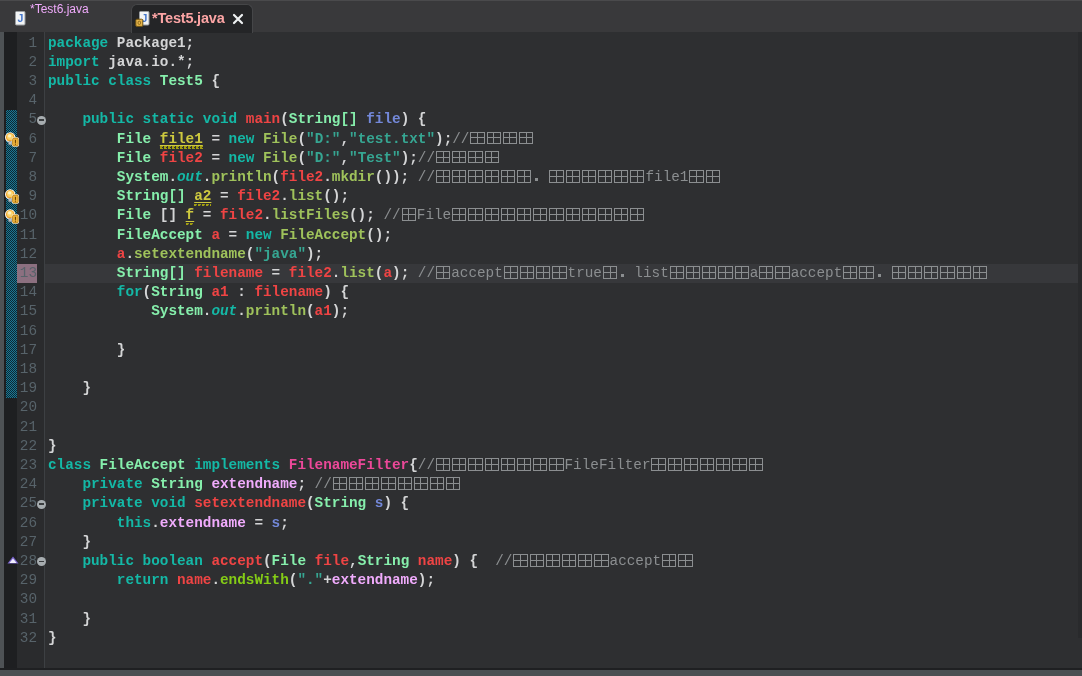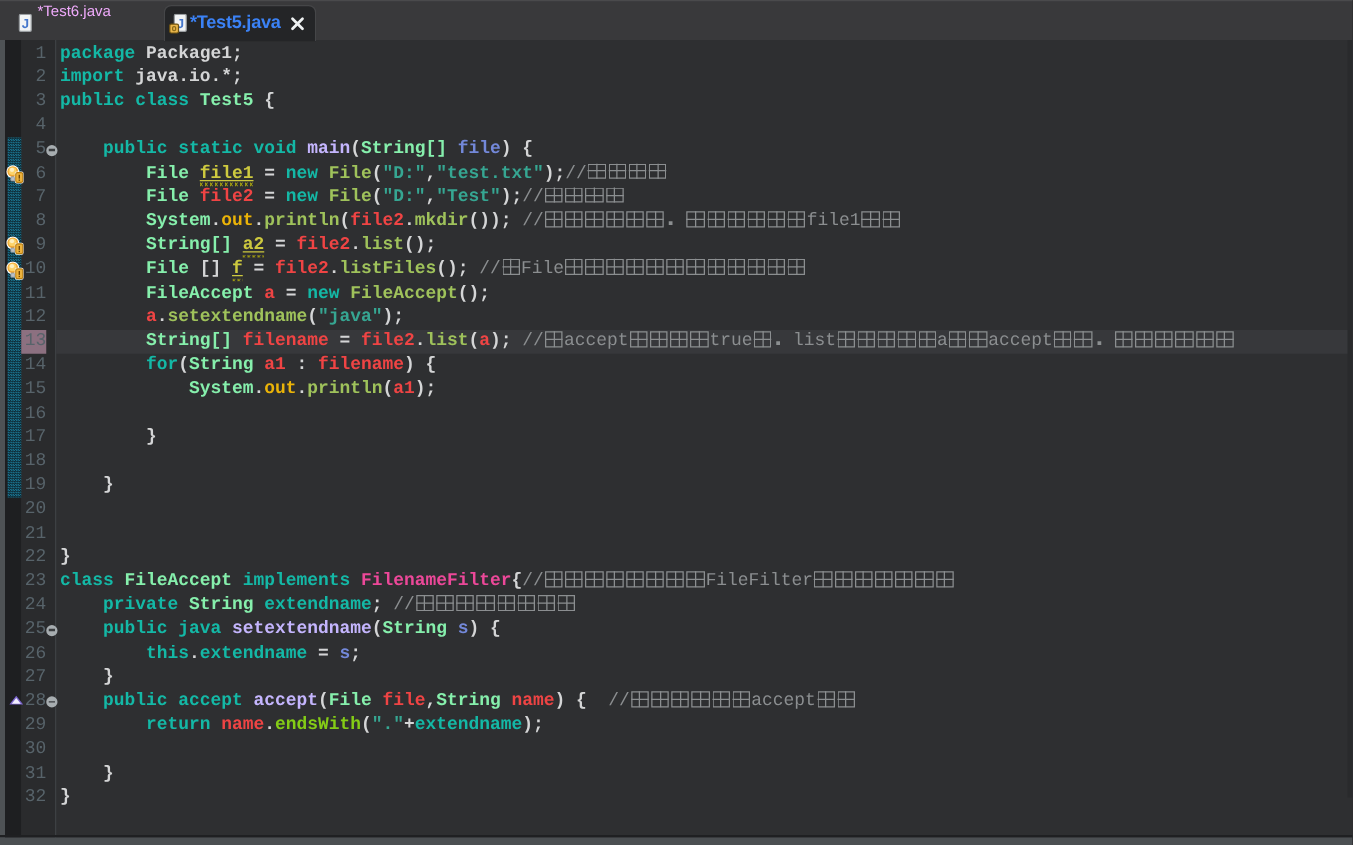--- a/index.html
+++ b/index.html
@@ -1,45 +1,45 @@
 <!DOCTYPE html>
 <html><head><meta charset="utf-8"><style>
 *{margin:0;padding:0;box-sizing:border-box}
 html,body{width:1082px;height:676px;overflow:hidden;background:#2e2f31}
 #app{position:relative;width:1082px;height:676px;font-family:"Liberation Sans",sans-serif}
 
 #tabbar{position:absolute;left:0;top:0;width:1082px;height:32px;background:#39393b;border-top:1px solid #4a4a4c}
 #tab1{position:absolute;left:2px;top:1px;width:116px;height:31px}
 #tab1 .lbl{position:absolute;left:28px;top:0;font-size:12px;color:#f0abfc}
 #tab2{position:absolute;left:131px;top:3px;width:122px;height:29px;background:#242527;border:1px solid #454648;border-bottom:none;border-radius:6px 6px 0 0}
-#tab2 .lbl{position:absolute;left:20px;top:5px;font-size:14.5px;font-weight:bold;color:#3b82f6;letter-spacing:-.2px}
+#tab2 .lbl{position:absolute;left:20px;top:5px;font-size:14.5px;font-weight:bold;color:#fca5a5;letter-spacing:-.2px}
 #xbtn{position:absolute;left:100px;top:8px}
 
 #editor{position:absolute;left:0;top:32px;width:1082px;height:644px;background:#2e2f31}
 #graybar{position:absolute;left:0;top:0;width:4px;height:644px;background:#4e5255}
 #annocol{position:absolute;left:4px;top:0;width:13px;height:644px;background:#1e1f21}
 #numcol{position:absolute;left:17px;top:0;width:27px;height:644px;background:#2a2b2d}
 #sep{position:absolute;left:44px;top:0;width:1px;height:644px;background:#3d4043}
 #teal{position:absolute;left:5.5px;top:78.4px;width:11.5px;height:288.0px;
 background:conic-gradient(#1b7895 25%,#0d2832 0 50%,#1b7895 0 75%,#0d2832 0);background-size:2px 2px}
 #curline{position:absolute;left:45px;top:232.0px;width:1037px;height:19.2px;background:#37383b}
 #pinkbox{position:absolute;left:17px;top:232.0px;width:20px;height:19.2px;background:#8c7080}
 #redge{position:absolute;right:0;top:0;width:4px;height:606px;background:#292a2c}
 #bb1{position:absolute;left:0;top:636px;width:1082px;height:2px;background:#1f2022}
 #bb2{position:absolute;left:0;top:638px;width:1082px;height:6px;background:#4b4f52}
 
 pre{font-family:"Liberation Mono",monospace;font-size:14.33px;line-height:19.2px}
 #nums{position:absolute;left:0;top:1.6px;width:37px;text-align:right;color:#57636a}
 #code{position:absolute;left:48px;top:1.6px;color:#d4d5d6;font-weight:bold}
 i{font-style:normal}
 .kw{color:#14b8a6} .ty{color:#86efac} .tyb{color:#ec4899}
-.md{color:#c4b5fd} .mc{color:#9fc25b} .ew{color:#84cc16}
+.md{color:#ef4444} .mc{color:#9fc25b} .ew{color:#84cc16}
 .st{color:#36a692} .va{color:#ef4444} .pa{color:#7388d9}
-.fi{color:#14b8a6} .co{color:#8b8e90;font-weight:400}
-.ou{color:#eab308;}
+.fi{color:#f0abfc} .co{color:#8b8e90;font-weight:400}
+.ou{color:#14b8a6;font-style:italic}
 .vau{color:#cdc93f;text-decoration:underline;text-decoration-thickness:1px;text-underline-offset:2px;position:relative}
 .vau::after{content:"";position:absolute;left:0;right:0;bottom:-1.9px;height:2.6px;
 background:linear-gradient(135deg,transparent 1.1px,#a29e10 0 2.1px,transparent 0),
 linear-gradient(45deg,transparent 1.1px,#a29e10 0 2.1px,transparent 0);
 background-size:4px 2.6px;background-repeat:repeat-x}
 .h{display:inline-block;width:14.2px;height:12.5px;margin:0 1px;vertical-align:-1.5px;
 box-shadow:inset 0 0 0 1px #8b8e90;
 background:linear-gradient(#8b8e90,#8b8e90) center/100% 1px no-repeat,linear-gradient(#8b8e90,#8b8e90) center/1px 100% no-repeat}
 .hc{display:inline-block;width:16.2px;height:3px;vertical-align:0;position:relative}
 .hc::after{content:"";position:absolute;left:3px;bottom:0;width:3px;height:3px;background:#8b8e90}
@@ -107,24 +107,24 @@
             <i class="ty">System</i>.<i class="ou">out</i>.<i class="mc">println</i>(<i class="va">a1</i>);
 
         }
 
     }
 
 
 }
 <i class="kw">class</i> <i class="ty">FileAccept</i> <i class="kw">implements</i> <i class="tyb">FilenameFilter</i>{<i class="co">//<b class="h"></b><b class="h"></b><b class="h"></b><b class="h"></b><b class="h"></b><b class="h"></b><b class="h"></b><b class="h"></b>FileFilter<b class="h"></b><b class="h"></b><b class="h"></b><b class="h"></b><b class="h"></b><b class="h"></b><b class="h"></b></i>
     <i class="kw">private</i> <i class="ty">String</i> <i class="fi">extendname</i>; <i class="co">//<b class="h"></b><b class="h"></b><b class="h"></b><b class="h"></b><b class="h"></b><b class="h"></b><b class="h"></b><b class="h"></b></i>
-    <i class="kw">public java</i> <i class="md">setextendname</i>(<i class="ty">String</i> <i class="pa">s</i>) {
+    <i class="kw">private void</i> <i class="md">setextendname</i>(<i class="ty">String</i> <i class="pa">s</i>) {
         <i class="kw">this</i>.<i class="fi">extendname</i> = <i class="pa">s</i>;
     }
-    <i class="kw">public accept</i> <i class="md">accept</i>(<i class="ty">File</i> <i class="va">file</i>,<i class="ty">String</i> <i class="va">name</i>) {  <i class="co">//<b class="h"></b><b class="h"></b><b class="h"></b><b class="h"></b><b class="h"></b><b class="h"></b>accept<b class="h"></b><b class="h"></b></i>
+    <i class="kw">public boolean</i> <i class="md">accept</i>(<i class="ty">File</i> <i class="va">file</i>,<i class="ty">String</i> <i class="va">name</i>) {  <i class="co">//<b class="h"></b><b class="h"></b><b class="h"></b><b class="h"></b><b class="h"></b><b class="h"></b>accept<b class="h"></b><b class="h"></b></i>
         <i class="kw">return</i> <i class="va">name</i>.<i class="ew">endsWith</i>(<i class="st">"."</i>+<i class="fi">extendname</i>);
 
     }
 }</pre>
 <svg class="bulb" style="top:99.7px" width="14" height="16" viewBox="0 0 14 16">
 <circle cx="5.2" cy="5.4" r="5.2" fill="#ffffff"></circle>
 <circle cx="5.2" cy="5.2" r="4.3" fill="#f0a733"></circle>
 <circle cx="5.0" cy="4.8" r="3.1" fill="#fcd36a"></circle>
 <circle cx="4.6" cy="3.9" r="1.7" fill="#fdf0c2"></circle>
 <rect x="3.6" y="9.4" width="3.2" height="3.4" rx="0.7" fill="#b9bfc4" stroke="#82898f" stroke-width=".6"></rect>

